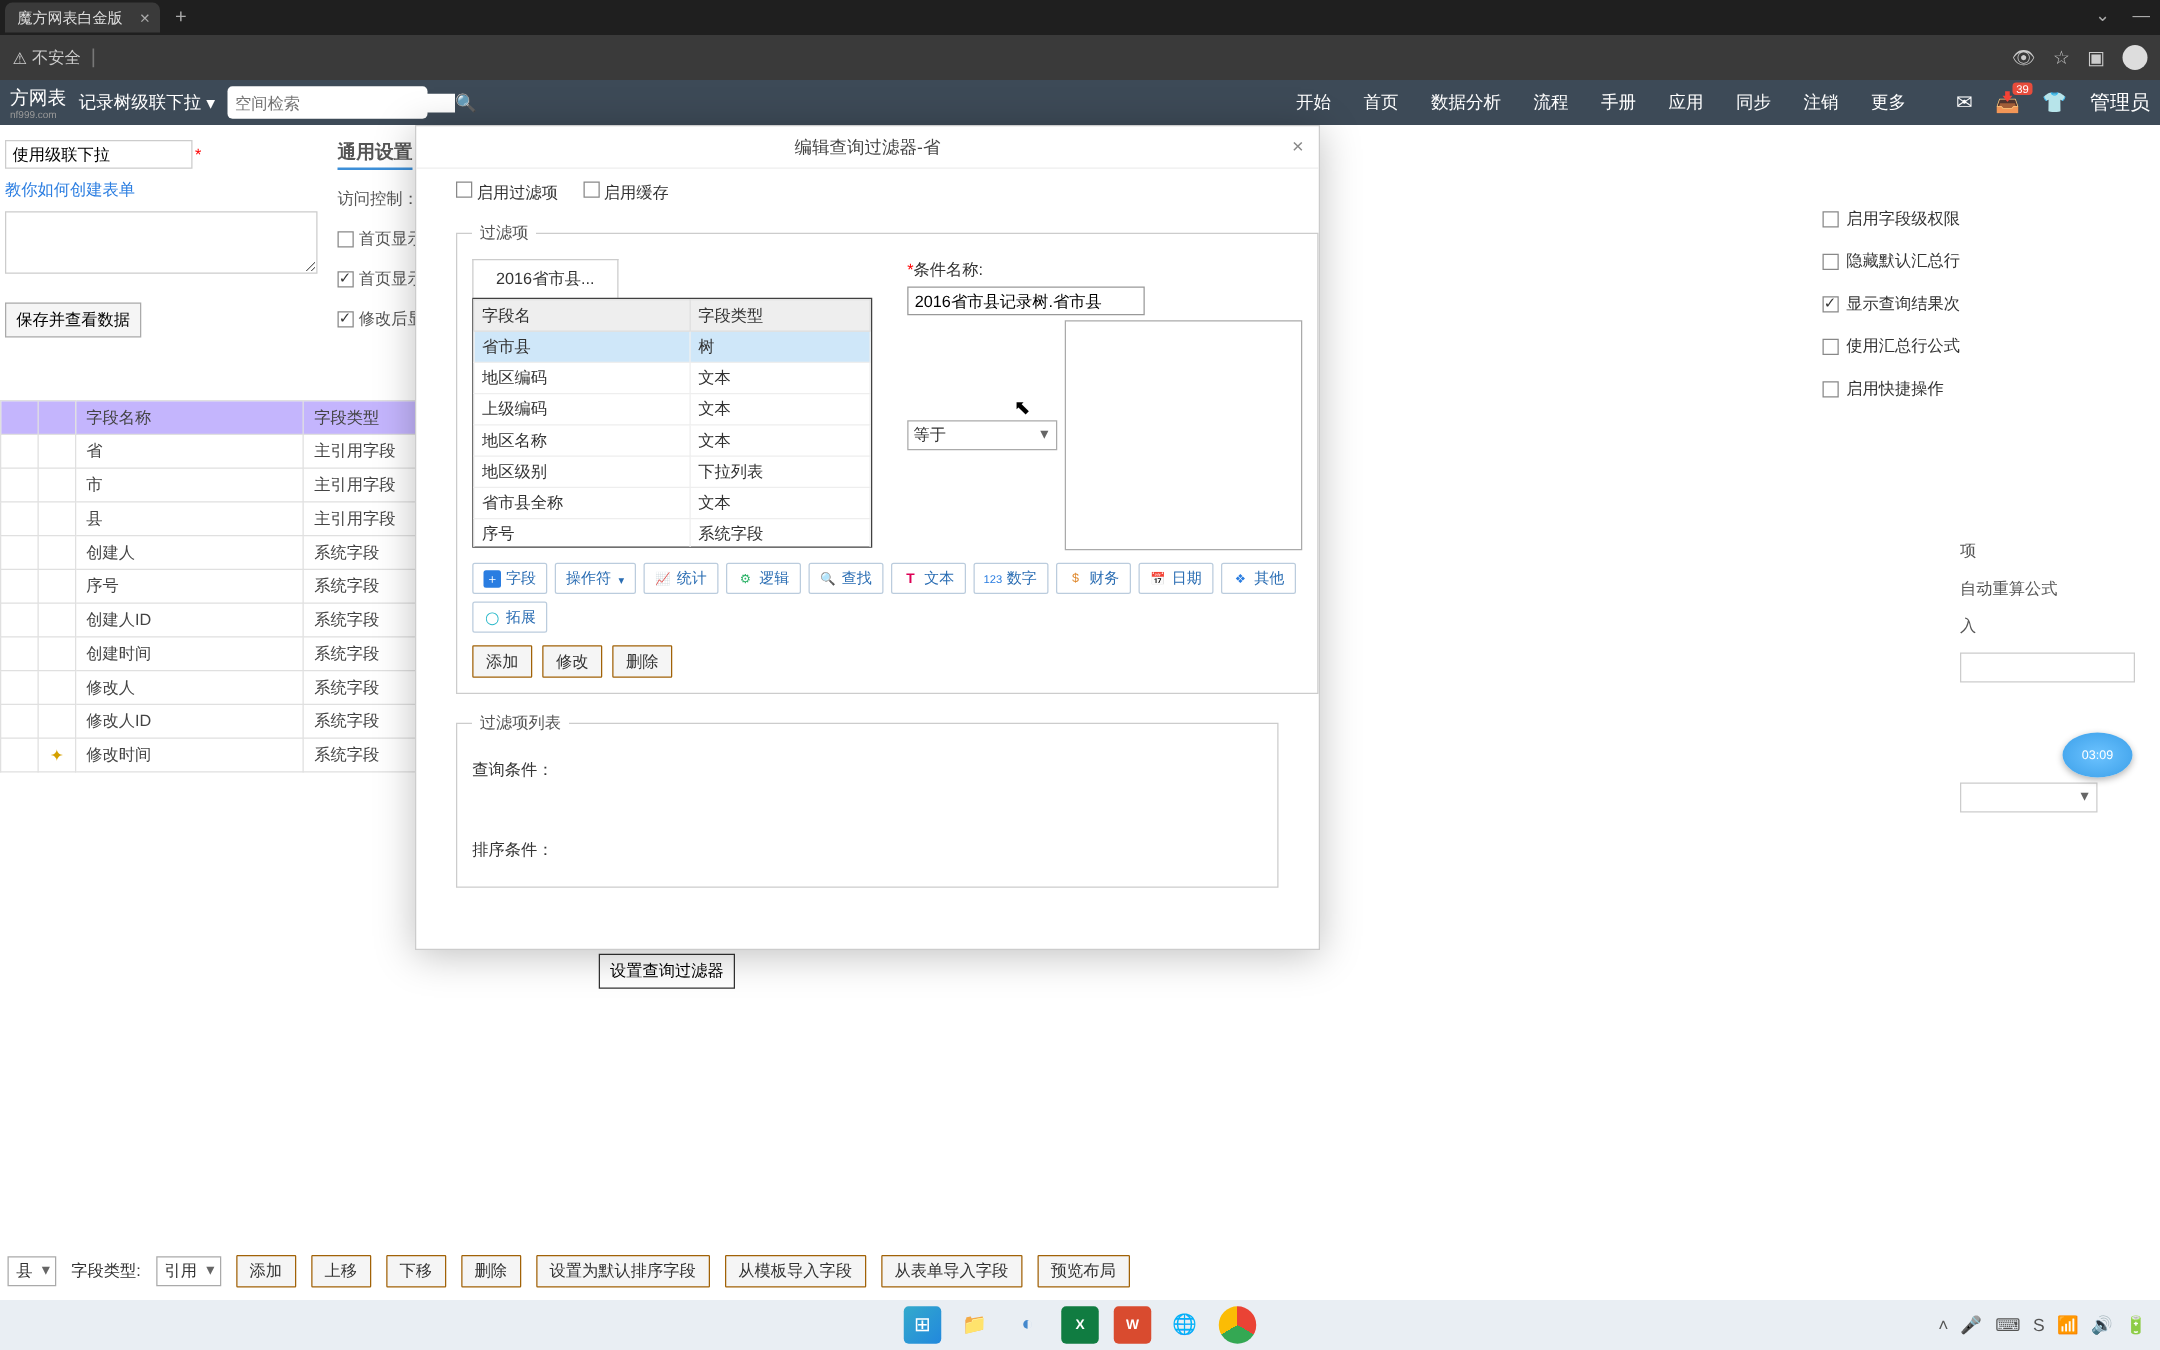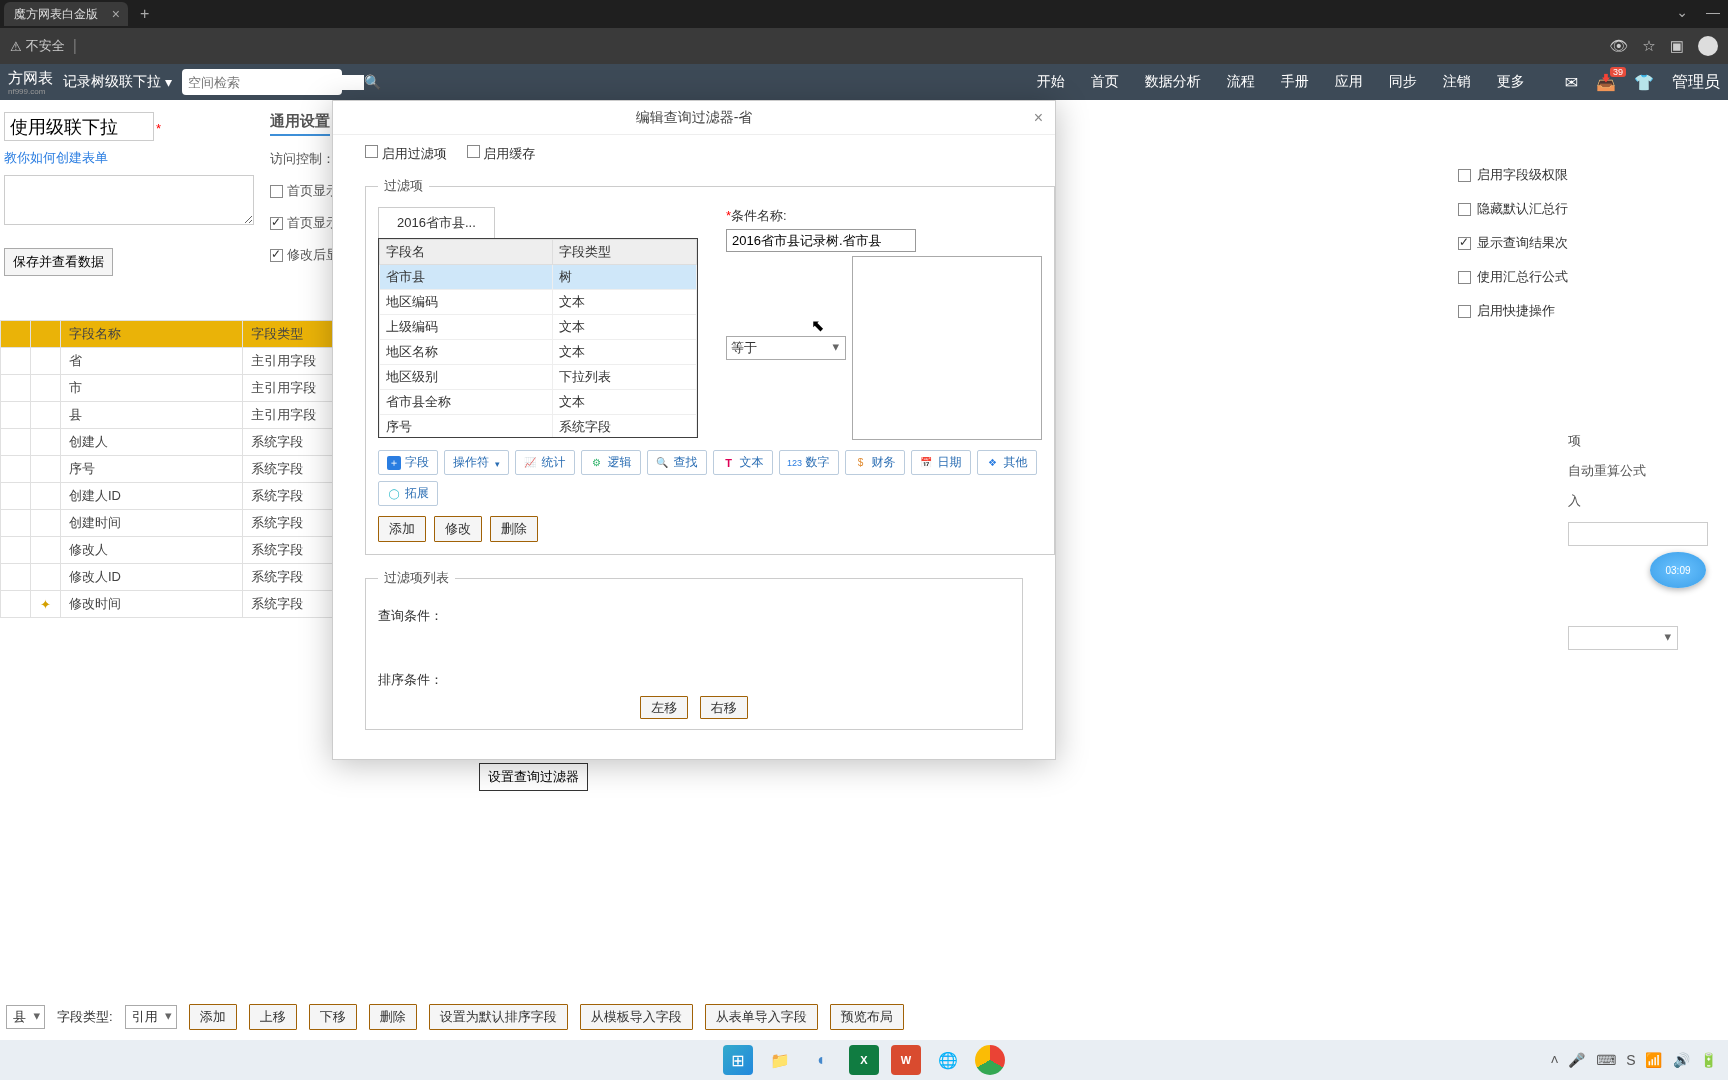--- a/index.html
+++ b/index.html
@@ -29,40 +29,40 @@
 .search-box .mag { color: #888; }
 .top-nav { display: flex; gap: 26px; margin-left: auto; font-size: 14px; }
 .top-nav span { cursor: pointer; }
 .top-icons { display: flex; gap: 18px; margin-left: 30px; align-items: center; font-size: 16px; }
 .badge-wrap { position: relative; }
 .badge { position: absolute; top: -6px; right: -10px; background: #e74c3c; color: #fff; font-size: 9px; border-radius: 3px; padding: 0 3px; }
 
 
 .bg-page { position: absolute; top: 100px; left: 0; right: 0; bottom: 40px; background: #fff; color: #333; font-size: 13px; }
 .bg-left { position: absolute; left: 4px; top: 12px; width: 260px; }
-.bg-left input.form-name { width: 150px; border: 1px solid #ccc; padding: 3px 5px; font-size: 18px; }
+.bg-left input.form-name { width: 150px; border: 1px solid #ccc; padding: 3px 5px; font-size: 13px; }
 .req-star { color: red; margin-left: 2px; }
 .help-link { color: #2a7de1; margin-top: 8px; display: block; }
 .bg-left textarea { width: 250px; height: 50px; border: 1px solid #ccc; margin-top: 8px; }
 .save-btn { border: 1px solid #aaa; background: #f5f5f5; padding: 4px 8px; margin-top: 20px; font-size: 13px; font-family: Liberation Serif, serif; }
 
 .bg-center { position: absolute; left: 270px; top: 12px; color: #555; }
 .bg-center .title { font-size: 15px; font-weight: bold; }
 .bg-center .under { width: 60px; height: 2px; background: #3d8fd8; margin-top: 3px; }
 .bg-center .row { margin-top: 14px; display: flex; align-items: center; gap: 4px; }
 .chk { display: inline-block; width: 13px; height: 13px; border: 1px solid #888; position: relative; }
 .chk.on::after { content: "✓"; position: absolute; top: -3px; left: 0; color: #333; font-size: 12px; }
 
 .bg-right { position: absolute; right: 0; top: 50px; width: 270px; }
 .bg-right .row { margin: 16px 0; display: flex; align-items: center; gap: 6px; }
 
 .bg-table { position: absolute; left: 0; top: 220px; right: 0; }
 .bg-table table { border-collapse: collapse; width: 460px; }
 .bg-table th, .bg-table td { border: 1px solid #e0e0e0; padding: 4px 8px; text-align: left; font-size: 13px; font-weight: normal; color: #444; }
-.bg-table th { background: #eab308; }
+.bg-table th { background: #c4b5fd; }
 .bg-table .arrow-cell { width: 30px; text-align: center; }
 .yel { color: #d4a000; }
 
 .bg-bottom { position: absolute; bottom: 10px; left: 0; right: 0; padding: 0 6px; display: flex; gap: 12px; align-items: center; font-size: 13px; }
 .bg-bottom .cmb { border: 1px solid #aaa; padding: 2px 18px 2px 6px; display: inline-block; position: relative; }
 .bg-bottom .cmb::after { content: "▾"; position: absolute; right: 4px; color: #666; }
 .bg-bottom .btn, .btn { border: 1px solid #a16207; background: #f5f5f5; padding: 3px 10px; border-radius: 1px; cursor: pointer; }
 
 .filter-btn-float { position: absolute; top: 763px; left: 479px; border: 1px solid #333; padding: 4px 8px; font-size: 13px; background: #fff; }
 
@@ -116,21 +116,21 @@
 .ico.ext { color: #29b8c9; }
 .tbtn .dd::after { content: "▾"; margin-left: 2px; font-size: 9px; }
 
 .crud { display: flex; gap: 8px; margin-top: 10px; }
 
 .fs-list .qrow { margin: 8px 0; }
 .move-btns { text-align: center; margin-top: 10px; }
 .move-btns .btn { margin: 0 4px; }
 
 
-.timer { position: absolute; right: 22px; top: 552px; width: 56px; height: 36px; border-radius: 50%; background: radial-gradient(#6cc3ff,#3a9ee8); color: #fff; font-size: 10px; display: flex; align-items: center; justify-content: center; box-shadow: 0 2px 6px rgba(0,0,0,.3); }
+.timer { position: absolute; right: 22px; top: 586px; width: 56px; height: 36px; border-radius: 50%; background: radial-gradient(#6cc3ff,#3a9ee8); color: #fff; font-size: 10px; display: flex; align-items: center; justify-content: center; box-shadow: 0 2px 6px rgba(0,0,0,.3); }
 .taskbar { position: absolute; bottom: 0; left: 0; right: 0; height: 40px; background: #e9eef3; display: flex; align-items: center; justify-content: center; gap: 12px; }
 .tb-item { width: 30px; height: 30px; border-radius: 4px; display: flex; align-items: center; justify-content: center; font-size: 16px; }
 .tb-win { background: linear-gradient(135deg,#3ac,#28d); color: #fff; }
 .tb-folder { color: #e8b23a; }
 .tb-round { color: #48c; }
 .tb-excel { background: #107c41; color: #fff; font-size: 11px; font-weight: bold; }
 .tb-wps { background: #d94b2f; color: #fff; font-size: 11px; font-weight: bold; }
 .tb-brow { color: #48c; }
 .tb-chrome { background: conic-gradient(#ea4335 0 120deg,#34a853 120deg 240deg,#fbbc05 240deg); border-radius: 50%; }
 .tb-right { position: absolute; right: 10px; display: flex; gap: 10px; color: #555; font-size: 14px; align-items: center; }
@@ -468,24 +468,20 @@
         <span class="btn">修改</span>
         <span class="btn">删除</span>
       </div>
     </fieldset>
 
     <fieldset class="fs-list">
       <legend>过滤项列表</legend>
       <div class="qrow">查询条件：</div>
       <div style="height:30px"></div>
       <div class="qrow">排序条件：</div>
-      <div class="move-btns">
-        <span class="btn">左移</span>
-        <span class="btn">右移</span>
-      </div>
     </fieldset>
 
   </div>
 </div>
 
 <div style="position:absolute;top:316px;left:811px;font-size:16px;color:#000;pointer-events:none">⬉</div>
 
 <div class="timer">03:09</div>
 
 <div class="taskbar">

